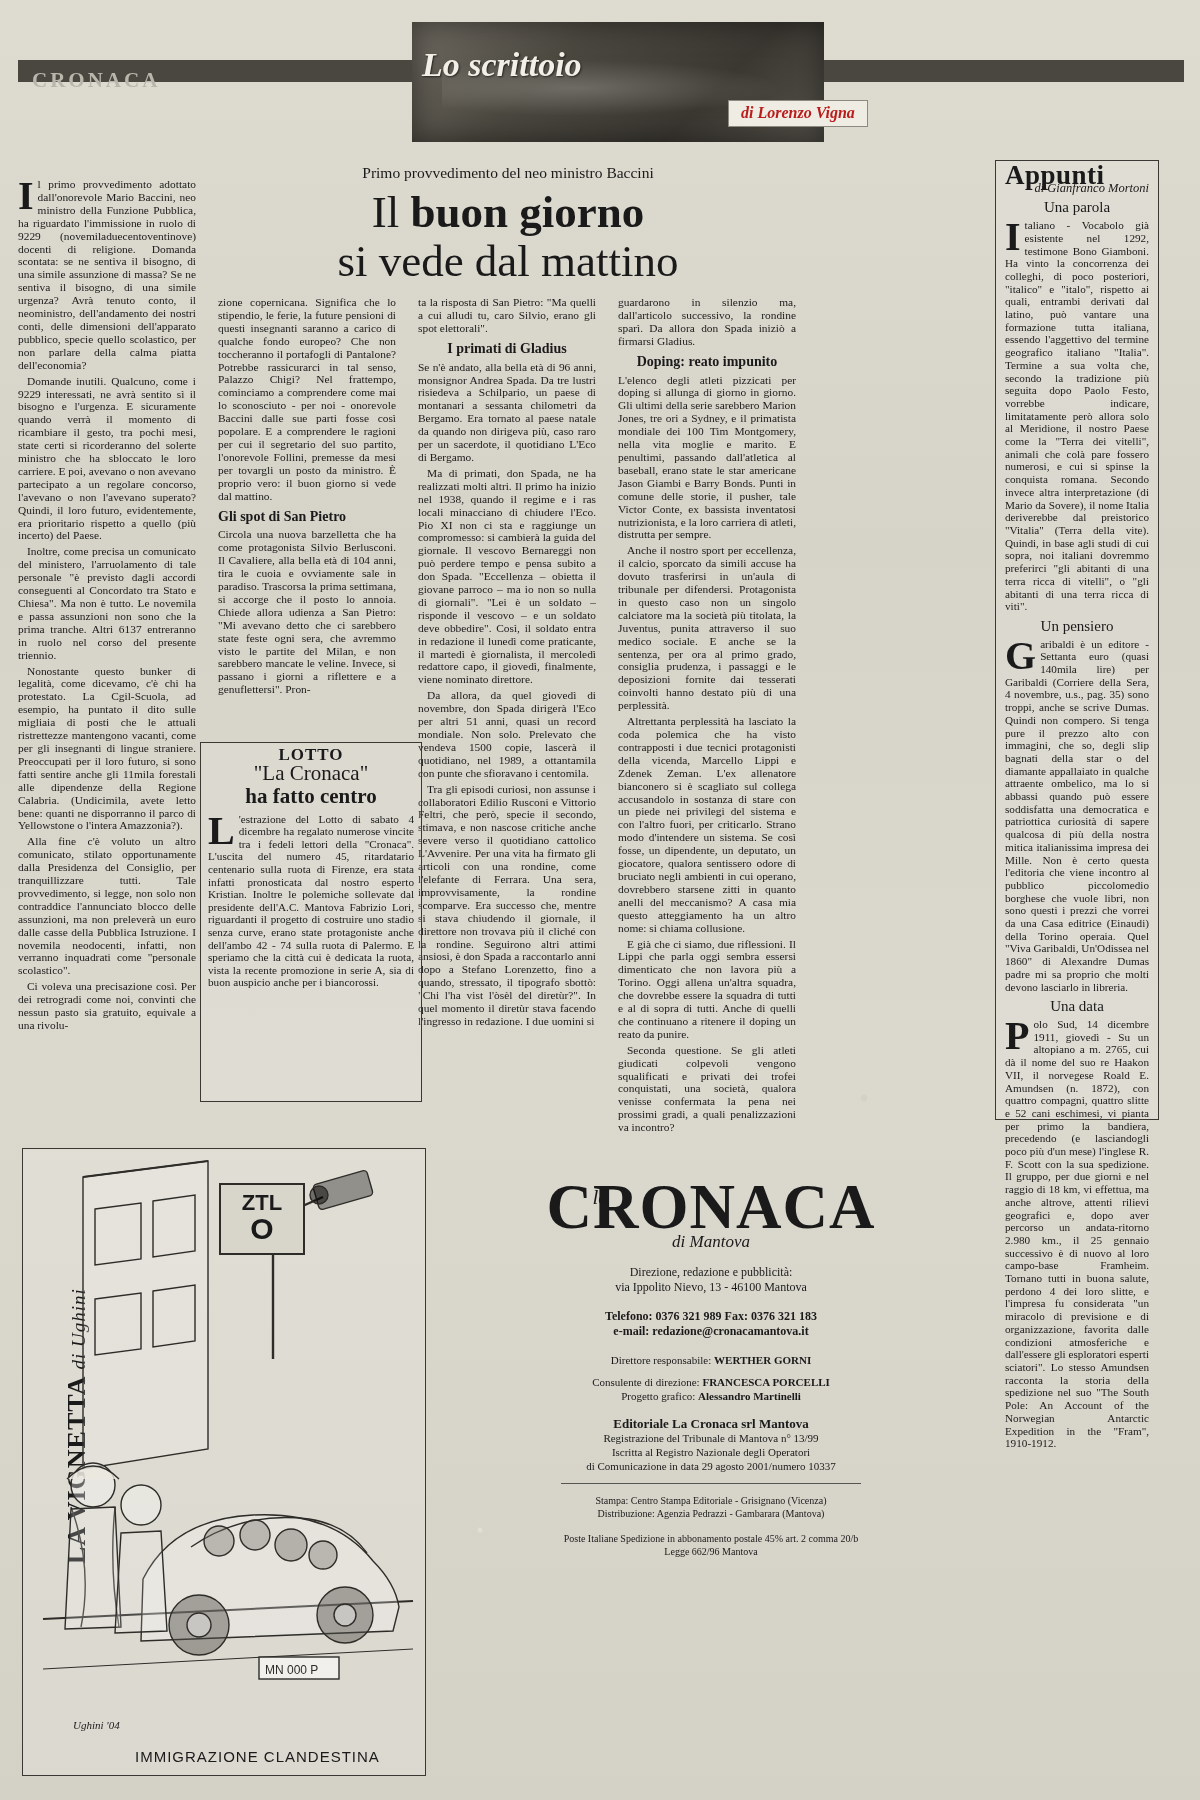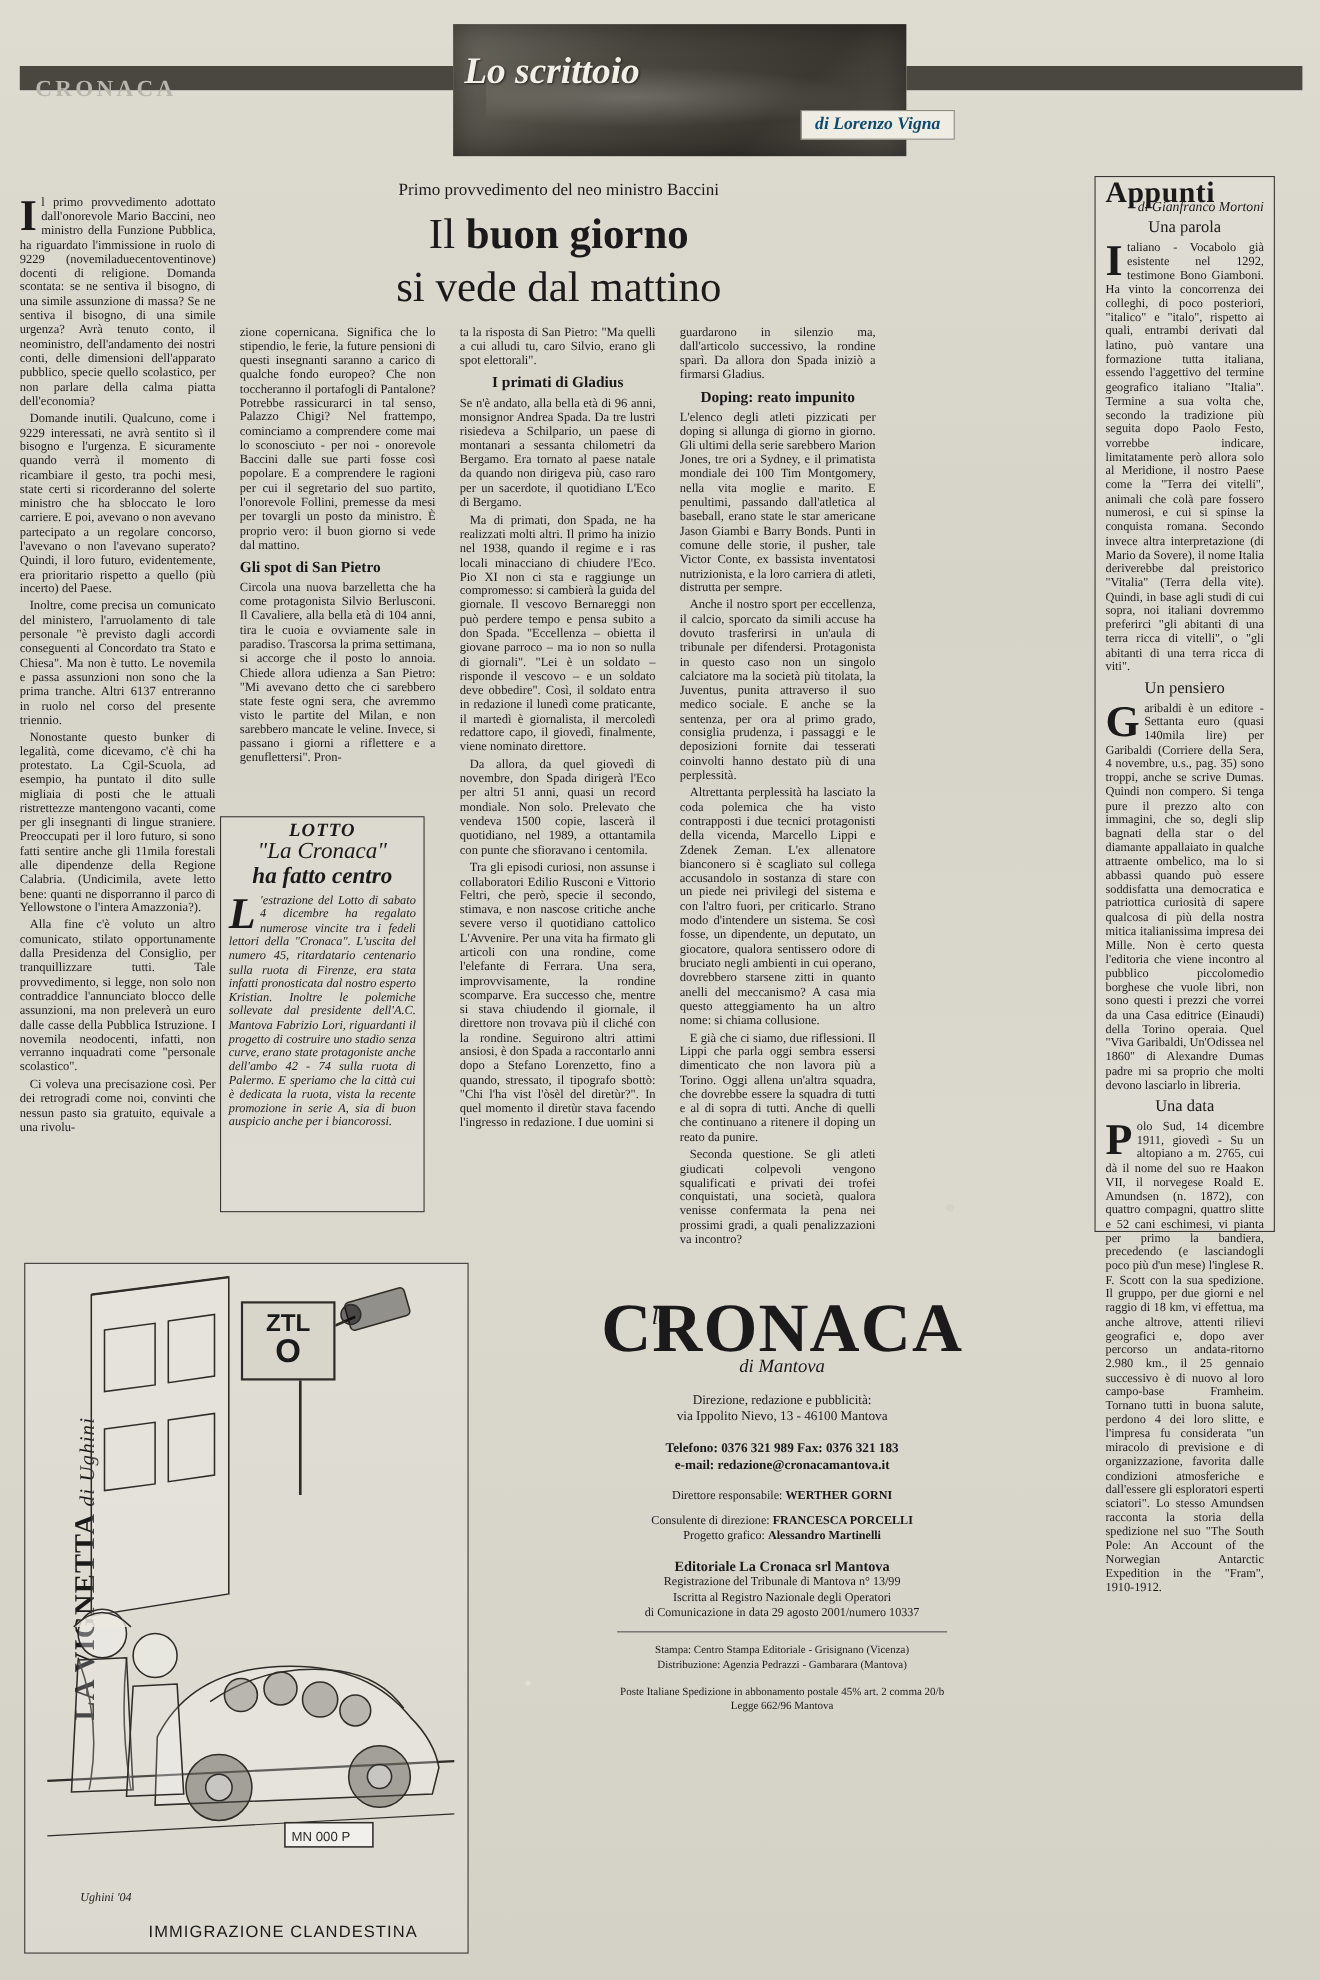--- a/index.html
+++ b/index.html
@@ -55,57 +55,57 @@
     position:absolute;left:404px;top:24px;width:300px;
     font-family:"Liberation Serif", serif;
     font-style:italic;font-weight:bold;
     font-size:34px;color:#f2efe7;
     text-shadow:1px 1px 2px rgba(0,0,0,.6);
   }
   .firma{
     position:absolute;left:710px;top:78px;
     background:#efece4;border:1px solid #8d8a82;
     padding:3px 12px 4px 12px;
-    font-style:italic;font-weight:bold;font-size:16px;color:#0c4a6e;
+    font-style:italic;font-weight:bold;font-size:16px;color:#b91c1c;
   }
   
   .colwrap{position:absolute;left:18px;top:178px;width:960px;}
   .col{position:absolute;top:0;width:178px;font-size:11.4px;line-height:12.9px;text-align:justify;}
   .c1{left:0;}
   .c2{left:200px;}
   .c3{left:400px;}
   .c4{left:600px;}
   .col p{margin:0 0 3px 0;text-indent:9px;}
   .col p.noind{text-indent:0;}
   .dropcap{
     float:left;font-size:40px;line-height:32px;font-weight:bold;
     padding:2px 4px 0 0;font-family:"Liberation Serif",serif;
   }
   .kicker{
     position:absolute;left:200px;top:-14px;width:580px;
     text-align:center;font-size:15.5px;
   }
   .headline{
     position:absolute;left:200px;top:10px;width:580px;
-    text-align:center;font-size:39px;line-height:49px;
+    text-align:center;font-size:45px;line-height:49px;
     font-family:"Liberation Serif",serif;
   }
   .headline .light{font-weight:normal;}
   .headline .bold{font-weight:bold;}
   .sub{font-weight:bold;font-size:14px;margin:8px 0 5px 0;text-align:left;}
   .sub.ctr{text-align:center;}
   
   .c2,.c3,.c4{top:118px;}
   .c1{top:0;}
   
   .lotto{
-    position:absolute;left:200px;top:742px;width:186px;height:360px;
+    position:absolute;left:200px;top:742px;width:222px;height:360px;
     border:1.6px solid #3a3832;background:rgba(255,255,255,.10);
     padding:6px 7px;box-sizing:border-box;
-    font-size:11.2px;line-height:12.6px;text-align:justify;font-style:italic;
+    font-size:11.2px;line-height:12.6px;text-align:justify;
   }
   .lotto .lt1{text-align:center;font-weight:bold;font-size:17px;letter-spacing:1px;}
   .lotto .lt2{text-align:center;font-size:21px;line-height:23px;}
   .lotto .lt3{text-align:center;font-weight:bold;font-size:21px;line-height:23px;margin-bottom:5px;}
   
   .rail{
     position:absolute;left:995px;top:160px;width:164px;height:960px;
     border:1.6px solid #3a3832;background:rgba(255,255,255,.12);
     box-sizing:border-box;padding:8px 9px;
     font-size:11.2px;line-height:12.7px;text-align:justify;

